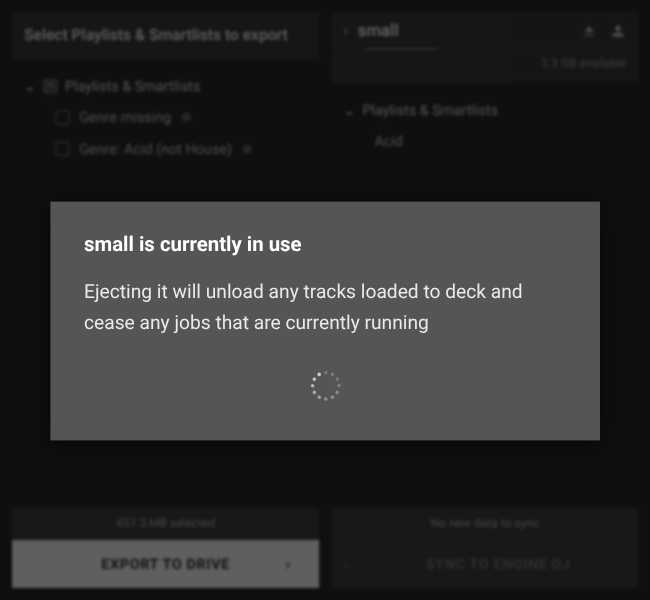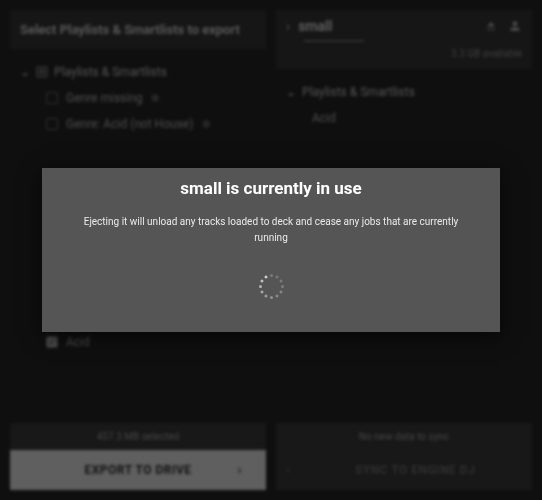--- a/index.html
+++ b/index.html
@@ -182,34 +182,33 @@
   inset: 0;
   background: rgba(0,0,0,0.4);
   z-index: 10;
 }
 .modal {
   position: absolute;
   left: 42px;
   right: 42px;
   top: 168px;
   background: #555;
-  padding: 10px 28px 32px;
-  text-align: center;
+  padding: 26px 28px 32px;
   z-index: 20;
   box-shadow: 0 4px 20px rgba(0,0,0,0.6);
 }
 .modal-title {
   color: #fff;
   font-size: 17px;
   font-weight: 700;
   margin-bottom: 16px;
 }
 .modal-body {
   color: #eaeaea;
-  font-size: 10px;
+  font-size: 16px;
   line-height: 1.6;
   margin-bottom: 26px;
 }
 .spinner {
   width: 28px;
   height: 28px;
   margin: 0 auto;
   position: relative;
 }
 .spinner span {

